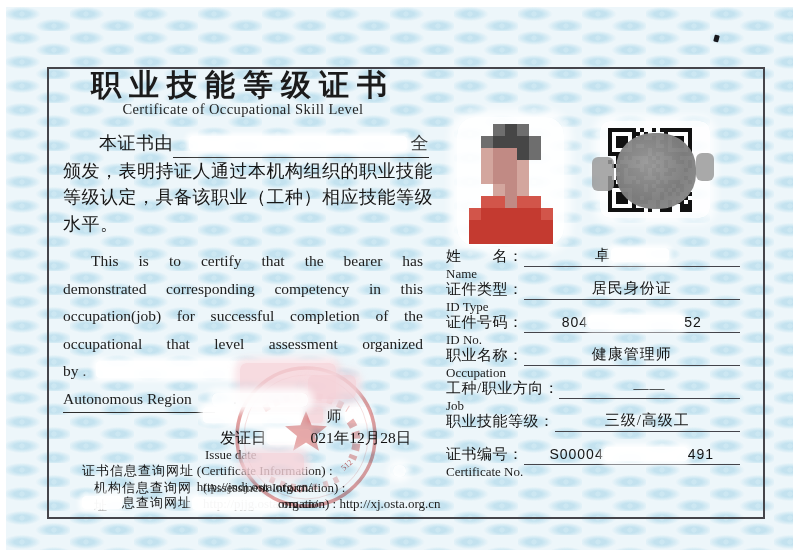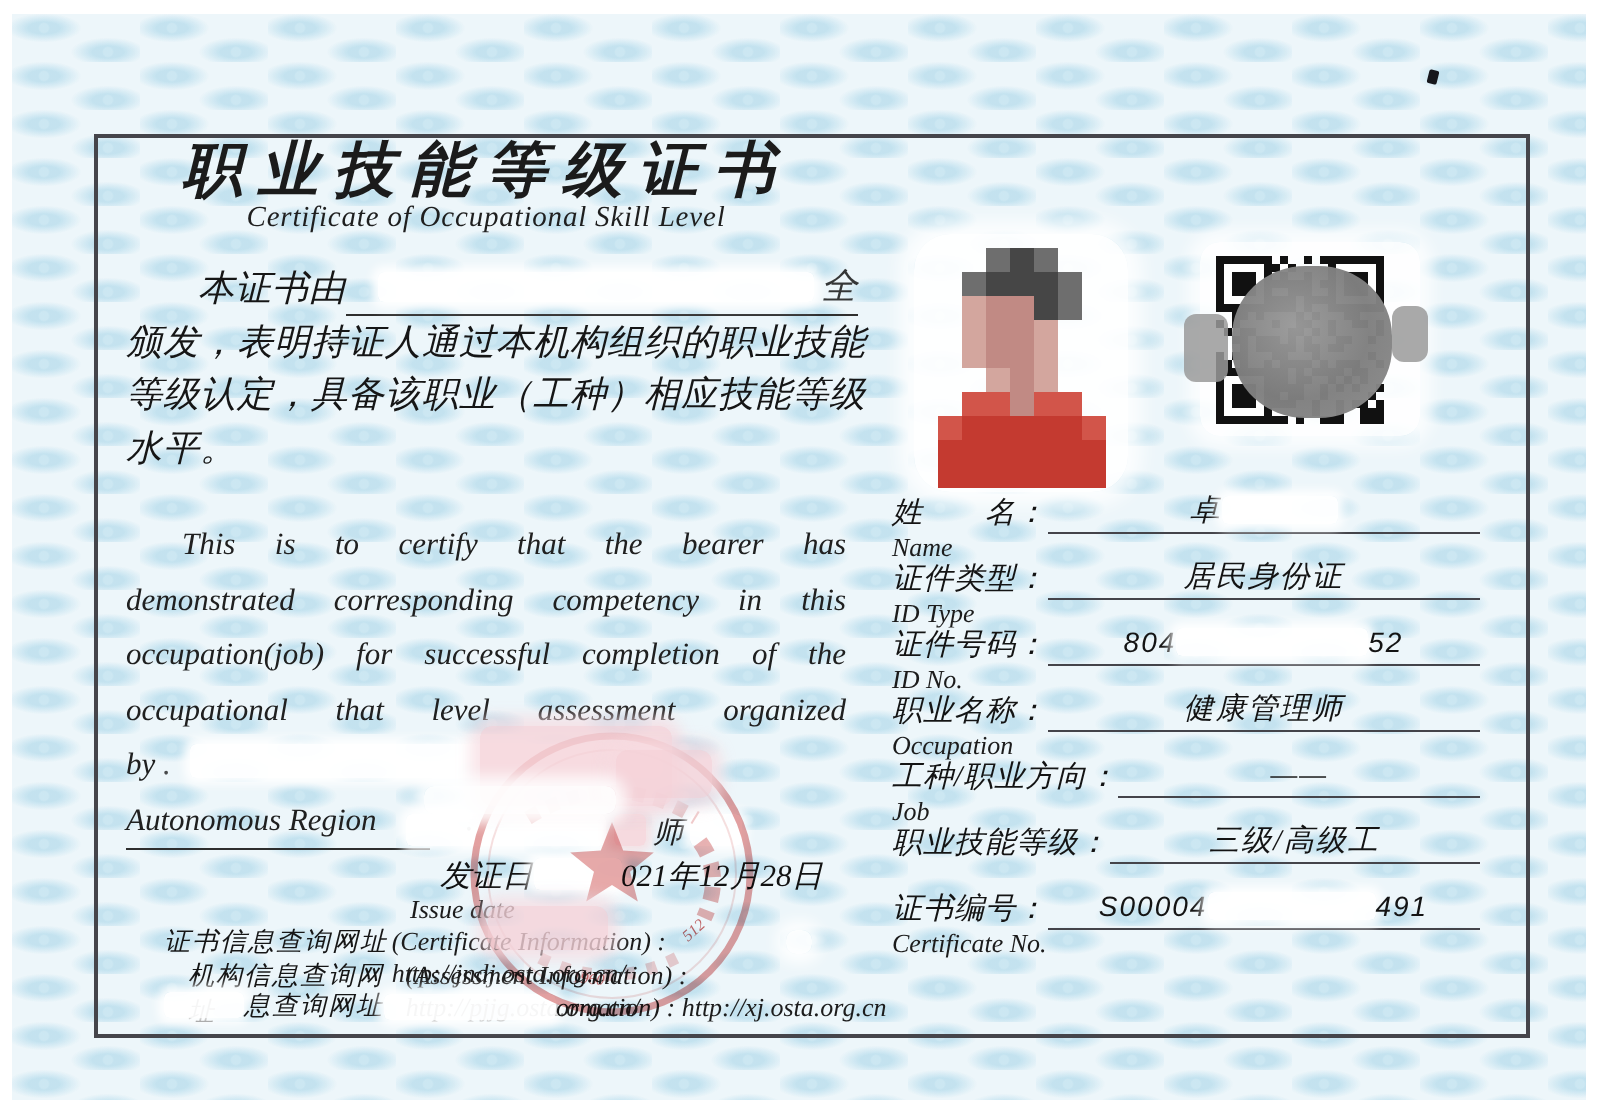--- a/index.html
+++ b/index.html
@@ -1,17 +1,17 @@
 <!DOCTYPE html>
 <html><head>
 <meta charset="utf-8">
 <style>
   html,body{margin:0;padding:0;background:#ffffff;}
   .stage{position:relative;width:799px;height:556px;background:#ffffff;overflow:hidden;
-         font-family:"Liberation Serif","DejaVu Serif",serif;color:#1e1e1e;font-style:italic;}
+         font-family:"Liberation Serif","DejaVu Serif",serif;color:#1e1e1e;}
   .abs{position:absolute;}
   
   .scan-page{left:6px;top:7px;width:787px;height:543px;background-color:#edf6fa;
     background-image:
       radial-gradient(ellipse 26px 10px at 16px 7px, rgba(150,205,228,.48) 30%, rgba(150,205,228,0) 72%),
       radial-gradient(ellipse 26px 10px at 48px 19px, rgba(150,205,228,.48) 30%, rgba(150,205,228,0) 72%),
       radial-gradient(circle 4px at 16px 7px, rgba(255,255,255,.95) 55%, rgba(255,255,255,0) 75%),
       radial-gradient(circle 4px at 48px 19px, rgba(255,255,255,.95) 55%, rgba(255,255,255,0) 75%);
     background-size:64px 24px;}
   .inner-border{left:41px;top:60px;width:714px;height:448px;border:2.5px solid #45454b;}
@@ -53,33 +53,33 @@
 <div class="stage">
   <div class="abs scan-page">
 
     <div class="abs inner-border"></div>
     <div class="abs artifact"></div>
 
     <div class="abs title" style="left:54px;top:58px;width:366px;">职业技能等级证书</div>
     <div class="abs subtitle" style="left:54px;top:94px;width:366px;">Certificate of Occupational Skill Level</div>
 
     <div class="abs cnp" style="left:57px;top:123px;width:366px;">
-      <div style="display:flex;align-items:center;">
+      <div style="display:flex;align-items:flex-start;">
         <span style="width:36px;"></span>
         <span>本证书由</span>
         <span class="uline" style="flex:1;white-space:nowrap;text-align:right;">
           <span class="rblur" style="width:218px;height:15px;margin-right:4px;"></span><span style="opacity:.85">全</span>
         </span>
       </div>
       <div>颁发，表明持证人通过本机构组织的职业技能</div>
       <div>等级认定，具备该职业（工种）相应技能等级</div>
       <div>水平。</div>
     </div>
 
-    <div class="abs enp" style="left:57px;top:252px;">
+    <div class="abs enp" style="left:57px;top:240px;">
       <div class="jline"><span style="display:inline-block;width:28px;"></span><span>This is to certify that the bearer has</span></div>
       <div class="jline">demonstrated corresponding competency in this</div>
       <div class="jline">occupation(job) for successful completion of the</div>
       <div class="jline">occupational that level assessment organized</div>
       <div>
         <span>by</span>
         <span style="opacity:.8">.</span>
         <span class="rblur" style="width:236px;height:17px;margin-left:6px;"></span>
       </div>
       <div>

